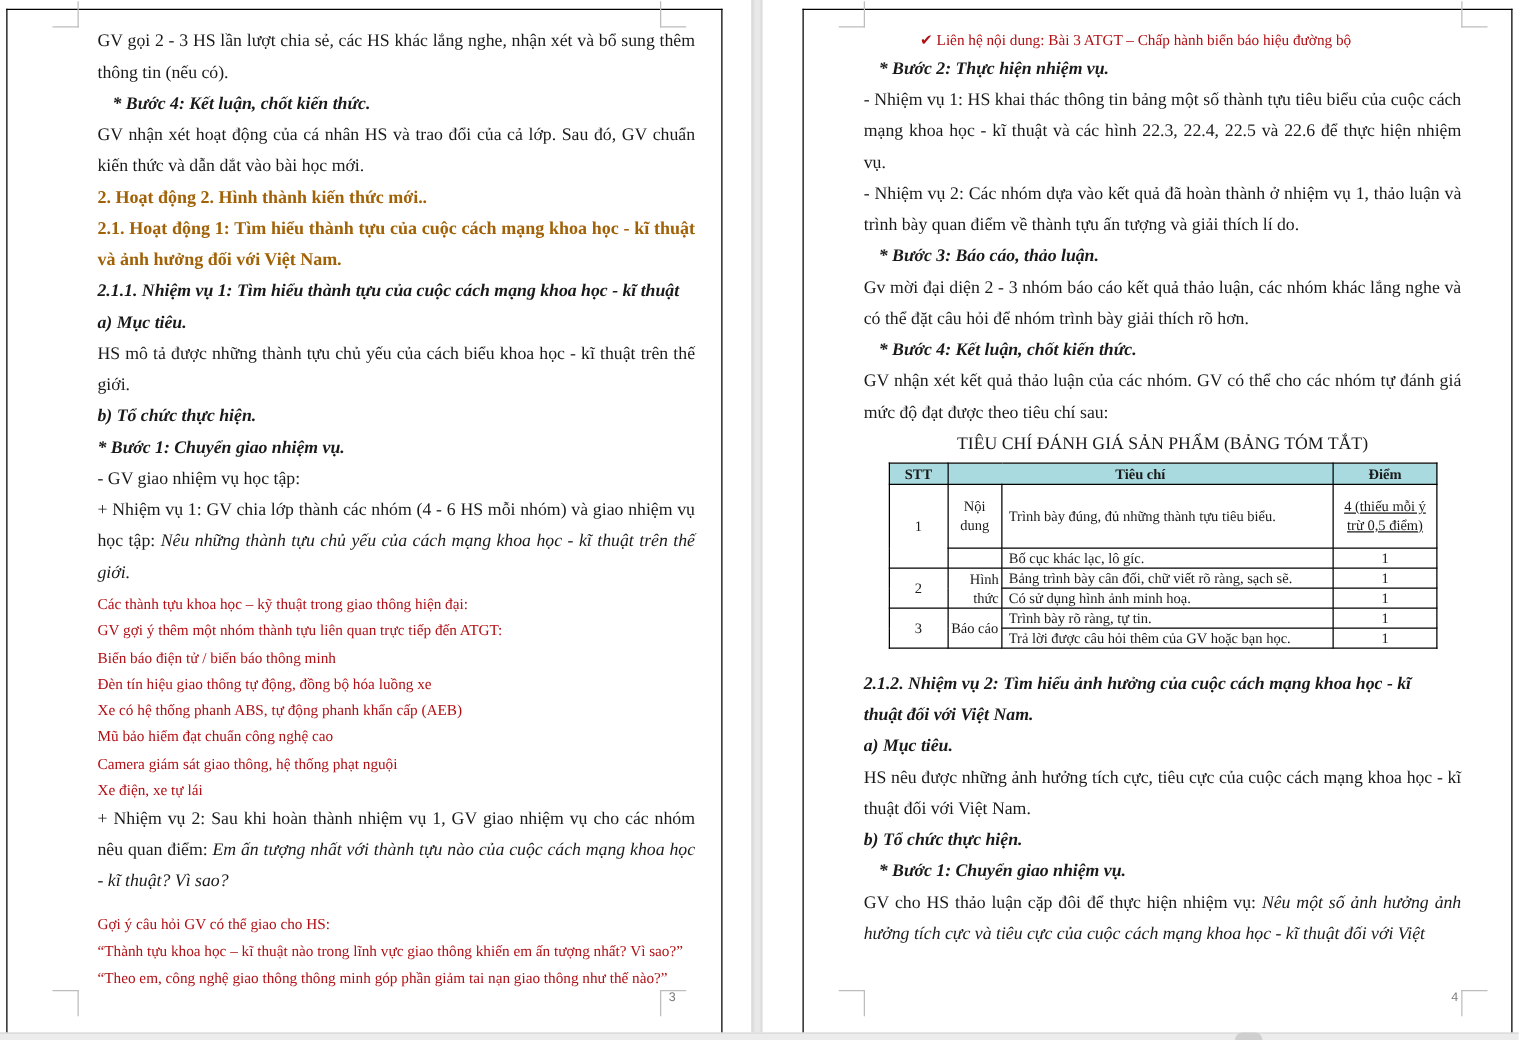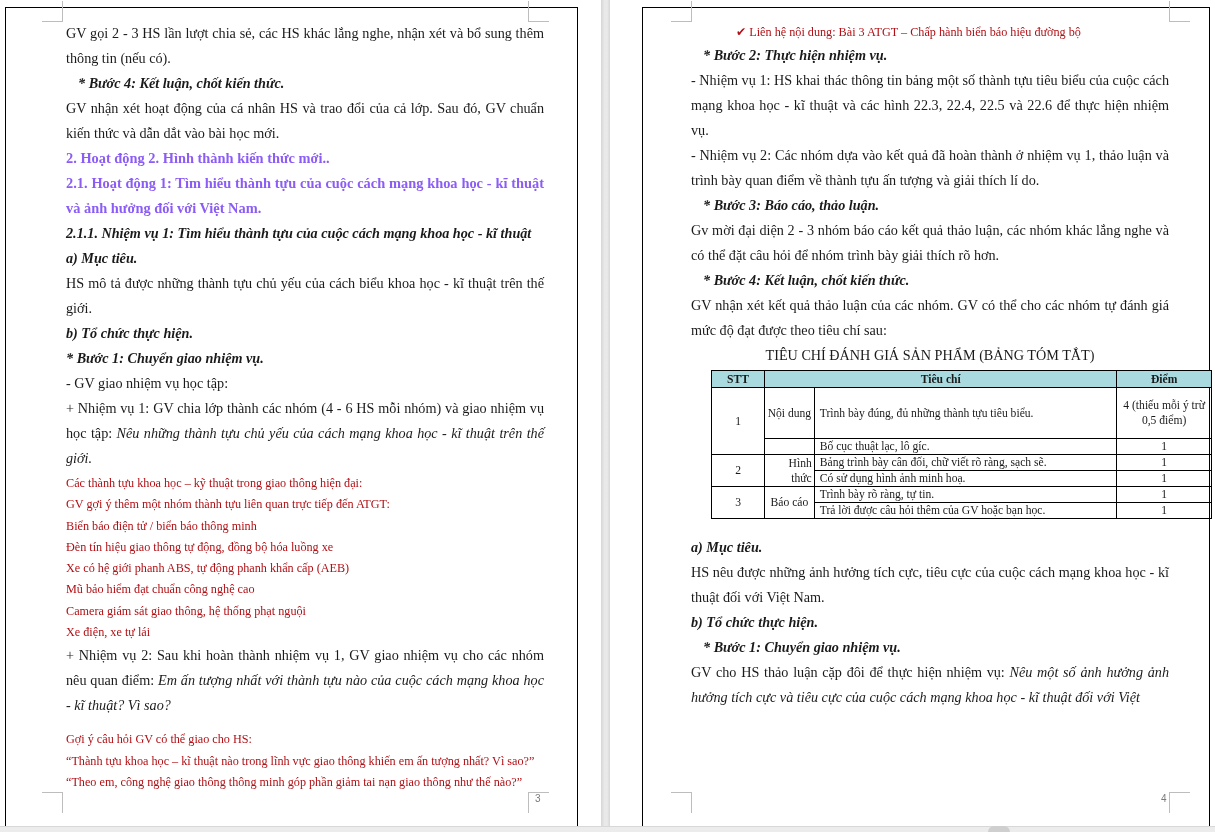--- a/index.html
+++ b/index.html
@@ -28,33 +28,33 @@
     border:1.5px solid #000; border-bottom:none; box-sizing:border-box;
   }
   #page3 { left:5px; width:573px; border-left:1.5px solid #000; }
   #page4 { left:642px; width:568px; }
   .corner { position:absolute; width:20px; height:20px; border-color:#bdbdbd; border-style:solid; border-width:0; }
   .c-tl { border-right-width:1px; border-bottom-width:1px; }
   .c-tr { border-left-width:1px; border-bottom-width:1px; }
   .c-bl { border-right-width:1px; border-top-width:1px; }
   .c-br { border-left-width:1px; border-top-width:1px; }
   .content { position:absolute; top:13px; }
-  #page3 .content { left:60px; width:478px; }
+  #page3 .content { left:72px; width:478px; }
   #page4 .content { left:48px; width:478px; }
   .p { font-size:14.2px; line-height:25px; text-align:justify; margin:0; }
   .line { font-size:14.2px; line-height:25px; margin:0; white-space:nowrap; }
   .bi { font-weight:bold; font-style:italic; }
   .it { font-style:italic; }
   .indent { padding-left:12px; }
-  .teal { color:#8b5cf6; font-weight:bold; font-size:14.4px; line-height:25px; margin:0; }
+  .teal { color:#a16207; font-weight:bold; font-size:14.4px; line-height:25px; margin:0; }
   .red { color:#b01015; font-size:12.2px; line-height:21.3px; margin:0; white-space:nowrap; }
   .page-num { position:absolute; font-size:10px; color:#7a7a7a; font-family:"Liberation Sans",sans-serif; }
   .tbl-title { text-align:center; font-size:14.2px; line-height:25px; margin:0 0 2px 0; }
   table.crit {
-    border-collapse:collapse; margin-left:20px; width:501px;
+    border-collapse:collapse; margin-left:20px; width:439px;
     font-size:11.6px; line-height:15px;
   }
   table.crit th {
     background:#a9dadf; font-weight:bold; border:1px solid #000; height:16px; padding:0 3px;
   }
   table.crit td { border:1px solid #000; padding:0 5px; vertical-align:middle; }
   .ctr { text-align:center; }
   .check { color:#b01015; }
 </style>
 </head>
@@ -82,21 +82,21 @@
     <p class="line bi">b) Tổ chức thực hiện.</p>
     <p class="line bi">* Bước 1: Chuyển giao nhiệm vụ.</p>
     <p class="line">-  GV giao nhiệm vụ học tập:</p>
     <p class="p"><span>+ Nhiệm vụ 1: GV chia lớp thành các nhóm (4 - 6 HS mỗi nhóm) và giao nhiệm vụ học tập: </span><span class="it">Nêu những thành tựu chủ yếu của cách mạng khoa học - kĩ thuật trên thế giới.</span></p>
 
     <div style="margin-top:2px;">
       <p class="red">Các thành tựu khoa học – kỹ thuật trong giao thông hiện đại:</p>
       <p class="red">GV gợi ý thêm một nhóm thành tựu liên quan  trực tiếp đến ATGT:</p>
       <p class="red">Biển báo điện tử / biển báo thông minh</p>
       <p class="red">Đèn tín hiệu giao thông tự động, đồng bộ hóa luồng xe</p>
-      <p class="red">Xe có hệ giới phanh ABS, tự động phanh khẩn cấp (AEB)</p>
+      <p class="red">Xe có hệ thống phanh ABS, tự động phanh khẩn cấp (AEB)</p>
       <p class="red">Mũ bảo hiểm đạt chuẩn công nghệ cao</p>
       <p class="red">Camera giám sát giao thông, hệ thống phạt nguội</p>
       <p class="red">Xe điện, xe tự lái</p>
     </div>
 
     <p class="p"><span>+ Nhiệm vụ 2: Sau khi hoàn thành nhiệm vụ 1, GV giao nhiệm vụ cho các nhóm nêu quan điểm: </span><span class="it">Em ấn tượng nhất với thành tựu nào của cuộc cách mạng khoa học - kĩ thuật? Vì sao?</span></p>
 
     <div style="margin-top:11px;">
       <p class="red">Gợi ý câu hỏi GV có thể giao cho HS:</p>
       <p class="red">“Thành tựu khoa học – kĩ thuật nào trong  lĩnh vực giao thông khiến em ấn tượng nhất? Vì sao?”</p>
@@ -133,25 +133,25 @@
       <tbody>
           <tr>
         <th>STT</th>
         <th colspan="2">Tiêu chí</th>
         <th>Điểm</th>
       </tr>
       <tr>
         <td rowspan="2" class="ctr">1</td>
         <td class="ctr" style="padding:0 2px;height:50px;">Nội dung</td>
         <td>Trình bày đúng, đủ những thành tựu tiêu biểu.</td>
-        <td class="ctr" style="padding:0 2px;">4 (thiếu mỗi ý trừ 0,5 điểm)</td>
+        <td class="ctr" style="padding:0 2px;text-decoration:underline;">4 (thiếu mỗi ý trừ 0,5 điểm)</td>
       </tr>
       <tr>
         <td style="border-top:none;border-left:1px solid #000;"></td>
-        <td>Bố cục thuật lạc, lô gíc.</td>
+        <td>Bố cục khác lạc, lô gíc.</td>
         <td class="ctr">1</td>
       </tr>
       <tr>
         <td rowspan="2" class="ctr">2</td>
         <td rowspan="2" class="ctr" style="padding:0 2px;text-align:right;">Hình thức</td>
         <td>Bảng trình bày cân đối, chữ viết rõ ràng, sạch sẽ.</td>
         <td class="ctr">1</td>
       </tr>
       <tr>
         <td>Có sử dụng hình ảnh minh hoạ.</td>
@@ -164,20 +164,21 @@
         <td class="ctr">1</td>
       </tr>
       <tr>
         <td>Trả lời được câu hỏi thêm của GV hoặc bạn học.</td>
         <td class="ctr">1</td>
       </tr>
     </tbody>
       </table>
 
     <div style="height:16px;"></div>
+    <p class="p bi" style="text-align:left;padding-right:30px;">2.1.2. Nhiệm vụ 2: Tìm hiểu ảnh hưởng của cuộc cách mạng khoa học - kĩ thuật đối với Việt Nam.</p>
     <p class="line bi">a) Mục tiêu.</p>
     <p class="p">HS nêu được những ảnh hưởng tích cực, tiêu cực của cuộc cách mạng khoa học - kĩ thuật đối với Việt Nam.</p>
     <p class="line bi">b) Tổ chức thực hiện.</p>
     <p class="line bi indent">* Bước 1: Chuyển giao nhiệm vụ.</p>
     <p class="p"><span>GV cho HS thảo luận cặp đôi để thực hiện nhiệm vụ: </span><span class="it">Nêu một số ảnh hưởng ảnh hưởng tích cực và tiêu cực của cuộc cách mạng khoa học - kĩ thuật đối với Việt</span></p>
   </div>
 </div>
 
 <div class="bottom-bar"></div>
 <div class="bottom-thumb"></div>

